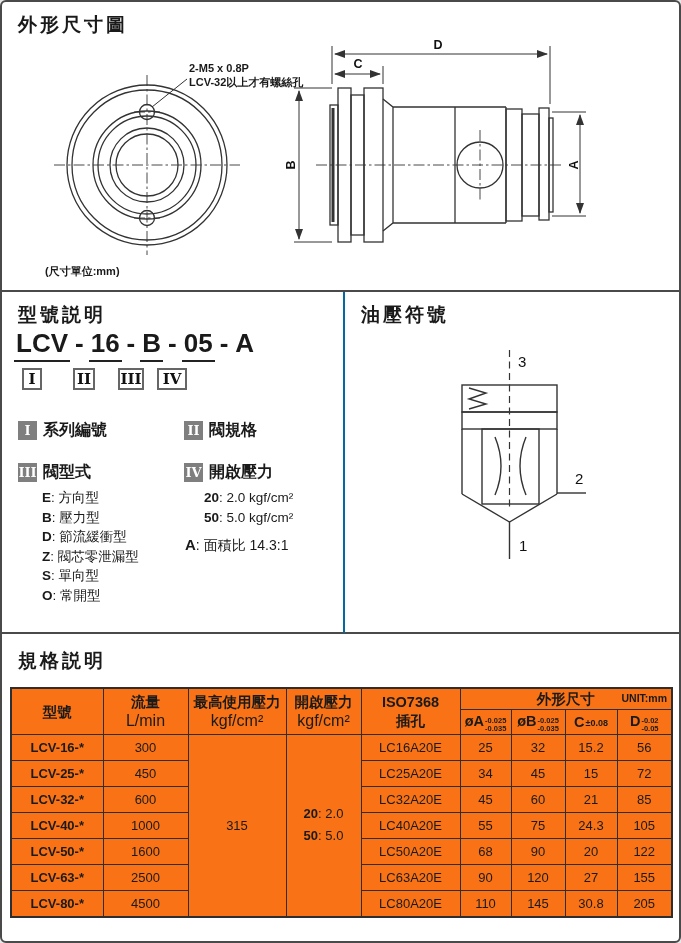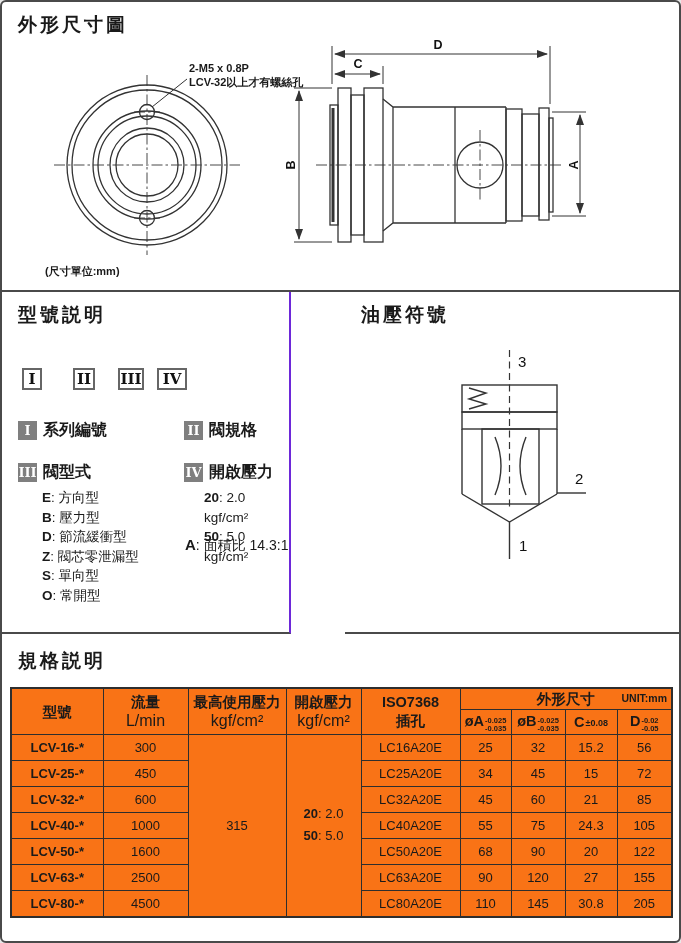--- a/index.html
+++ b/index.html
@@ -1,20 +1,20 @@
 <!DOCTYPE html>
 <html><head>
 <meta charset="utf-8">
 <style>
   html,body{margin:0;padding:0;background:#e8e8e8;font-family:"Liberation Sans",sans-serif;}
   *{box-sizing:border-box;}
   .page{position:relative;width:681px;height:943px;background:#fff;border:2px solid #4a4a4a;border-radius:6px;overflow:hidden;color:#1a1a1a;}
   section{position:absolute;}
   #sec-outline{left:0;top:0;width:681px;height:290px;border-bottom:2px solid #4a4a4a;}
-  #sec-model{left:0;top:290px;width:289px;height:342px;border-right:2px solid #6d28d9;border-bottom:2px solid #4a4a4a;}
+  #sec-model{left:0;top:290px;width:343px;height:342px;border-right:2px solid #0369a1;border-bottom:2px solid #4a4a4a;}
   #sec-symbol{left:343px;top:290px;width:338px;height:342px;border-bottom:2px solid #4a4a4a;}
   #sec-spec{left:0;top:632px;width:681px;height:311px;}
   .sec-title{position:absolute;left:16px;top:10px;font-size:19px;font-weight:bold;letter-spacing:3px;}
   .drawing-svg{position:absolute;left:0;top:0;}
   .unit-note{position:absolute;left:16px;top:262px;font-size:11px;font-weight:bold;margin-left:27px;}
   
   .code-line{position:absolute;left:12px;top:36px;font-size:26px;font-weight:bold;white-space:nowrap;}
   .code-line .seg{display:inline-block;padding:0 2px 1px;}
   .code-line .seg.u{border-bottom:2.5px solid #222;}
   .code-line .dash{display:inline-block;margin:0 5px;}
@@ -116,20 +116,23 @@
       <text x="289" y="167" font-size="12.5" font-weight="bold" fill="#111" text-anchor="middle" transform="rotate(-90 289 163)">B</text>
       <text x="572" y="167" font-size="12.5" font-weight="bold" fill="#111" text-anchor="middle" transform="rotate(-90 572 163)">A</text>
     </svg>
     <h2 class="sec-title" style="margin:0;">外形尺寸圖</h2>
     <div class="unit-note">(尺寸單位:mm)</div>
   </section>
 
   <section id="sec-model">
     <h2 class="sec-title" style="margin:0;">型號説明</h2>
 
+    <div class="code-line">
+      <span class="seg u">LCV</span><span class="dash">-</span><span class="seg u">16</span><span class="dash">-</span><span class="seg u">B</span><span class="dash">-</span><span class="seg u">05</span><span class="dash">-</span><span class="seg">A</span>
+    </div>
     <div class="rbox rbox1">I</div>
     <div class="rbox rbox2">II</div>
     <div class="rbox rbox3">III</div>
     <div class="rbox rbox4">IV</div>
 
     <div class="legend-item li1">
       <span class="nbox">I</span>
       <span>系列編號</span>
     </div>
     <div class="legend-item li2">

